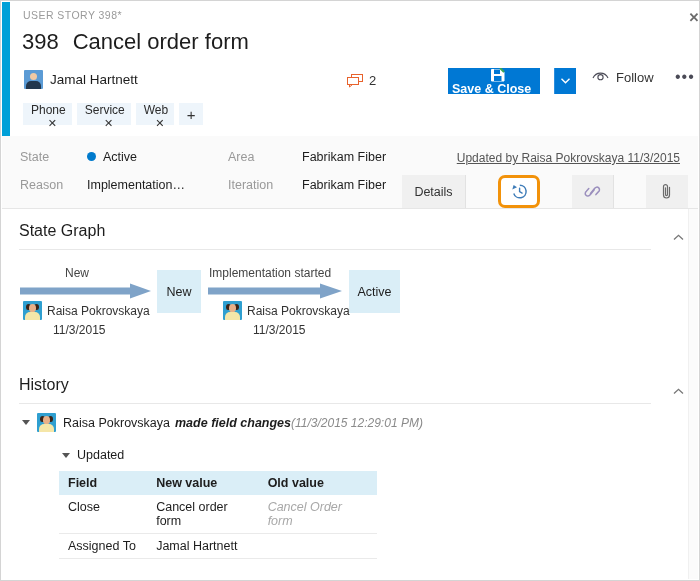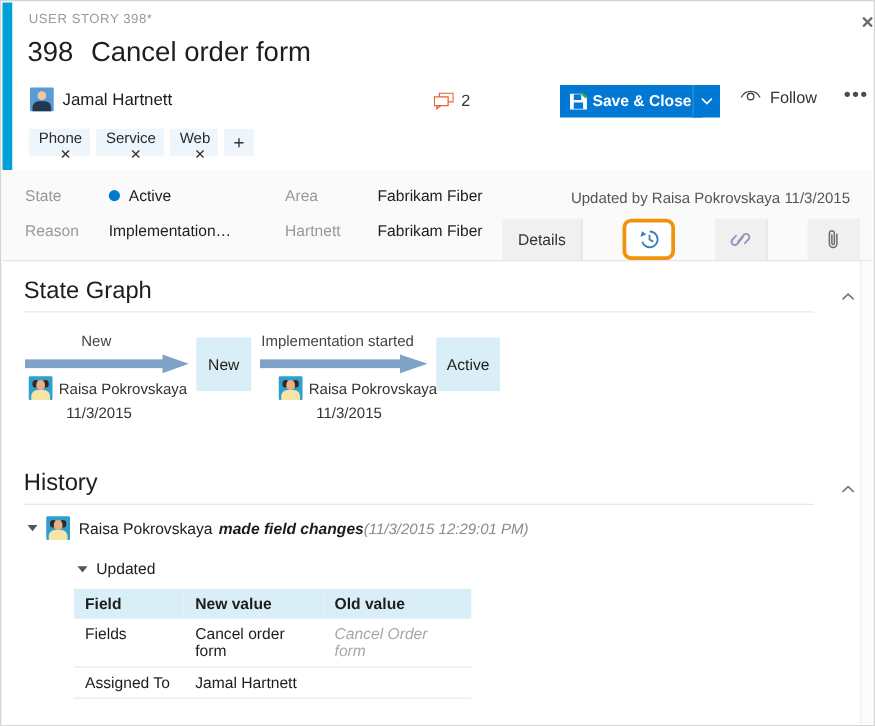--- a/index.html
+++ b/index.html
@@ -50,21 +50,21 @@
   .avatar.female:before{content:"";position:absolute;left:6px;top:3px;width:7px;height:8px;border-radius:50% 50% 45% 45%;background:#e8b088;
      box-shadow:-4px -1px 0 -1px #3b2418, 4px -1px 0 -1px #3b2418;}
   .avatar.female:after{content:"";position:absolute;left:2px;top:11px;width:15px;height:9px;border-radius:5px 5px 0 0;background:#f5e6a8;}
   .assignee-name{font-size:13.5px;color:#1d1d1d;margin-left:7px;}
 
   .comment-count{position:absolute;left:337px;top:71px;display:flex;align-items:center;}
   .comment-count .num{font-size:13px;color:#333;margin-left:6px;}
 
   .save-close{
     position:absolute;left:438px;top:66px;height:26px;
-    background:#0078d4;display:flex;align-items:center;border:none;cursor:pointer;padding:0;
+    background:#0078d4;display:flex;align-items:center;border:none;cursor:pointer;padding:0;flex-direction:column;
   }
   .save-close .label{color:#fff;font-size:12.5px;font-weight:600;padding:0 9px 0 4px;white-space:nowrap;}
   .save-close .sc-icon{margin-left:8px;display:flex;align-items:center;}
   .save-split{
     position:absolute;left:544px;top:66px;width:22px;height:26px;background:#0078d4;
     display:flex;align-items:center;justify-content:center;cursor:pointer;
     border-left:1px solid #2b8ede;box-sizing:border-box;
   }
   .follow-btn{
     position:absolute;left:582px;top:68px;display:flex;align-items:flex-start;cursor:pointer;
@@ -98,39 +98,39 @@
     background:#fafafa;border-bottom:1px solid #e6e6e6;
   }
   .fld{position:absolute;font-size:12.5px;}
   .fld-label{color:#999;border-bottom:0;}
   .fld-value{color:#1d1d1d;}
   .state-dot{
     display:inline-block;width:9px;height:9px;border-radius:50%;background:#007acc;
     margin-right:7px;vertical-align:middle;position:relative;top:-1px;
   }
   .updated-by{
-    position:absolute;right:18px;top:15px;font-size:12px;color:#555;white-space:nowrap;
+    position:absolute;right:18px;top:15px;font-size:12px;color:#555;white-space:nowrap;text-decoration:underline;
   }
 
   
   .tabbar{position:absolute;right:10px;top:39px;display:flex;align-items:center;height:33px;gap:32px;}
   .tab{
     height:33px;min-width:64px;display:flex;align-items:center;justify-content:center;
     font-size:12.5px;color:#333;background:#f0f0f0;cursor:pointer;
     border-right:1px solid #e2e2e2;box-sizing:border-box;
   }
   .tab.icon-tab{min-width:42px;}
   .tab.active-hl{
     background:#fff;border:3px solid #f2920a;border-radius:7px;
     min-width:42px;height:33px;
   }
 
   
   .section-title{
-    position:absolute;font-size:19px;color:#1d1d1d;font-weight:400;
+    position:absolute;font-size:16px;color:#1d1d1d;font-weight:400;
   }
   .section-rule{position:absolute;height:1px;background:#e8e8e8;}
   .chevron-up{
     position:absolute;cursor:pointer;font-size:12px;color:#666;line-height:10px;
   }
 
   
   .sg{position:absolute;left:0;top:0;}
   .sg-node{
     position:absolute;background:#daeef7;display:flex;align-items:center;justify-content:center;
@@ -264,21 +264,21 @@
       <span>Reason</span>
     </div>
     <div class="fld fld-value" style="left:85px;top:42px;">Implementation…</div>
 
     <div class="fld fld-label" style="left:226px;top:14px;">
       <span>Area</span>
     </div>
     <div class="fld fld-value" style="left:300px;top:14px;">Fabrikam Fiber</div>
 
     <div class="fld fld-label" style="left:226px;top:42px;">
-      <span>Hartnett</span>
+      <span>Iteration</span>
     </div>
     <div class="fld fld-value" style="left:300px;top:42px;">Fabrikam Fiber</div>
 
     <div class="updated-by">Updated by Raisa Pokrovskaya 11/3/2015</div>
 
     <div class="tabbar">
       <div class="tab">
         <span>Details</span>
       </div>
       <div class="tab icon-tab active-hl">
@@ -376,21 +376,21 @@
     <table class="changes" style="left:58px;top:470px;width:318px;">
       <thead>
         <tr>
           <th style="width:78px;">Field</th>
           <th style="width:114px;">New value</th>
           <th style="width:126px;">Old value</th>
         </tr>
       </thead>
       <tbody>
         <tr>
-          <td>Fields</td>
+          <td>Close</td>
           <td>Cancel order form</td>
           <td class="old">Cancel Order form</td>
         </tr>
         <tr>
           <td>Assigned To</td>
           <td>Jamal Hartnett</td>
           <td class="old"></td>
         </tr>
       </tbody>
     </table>

